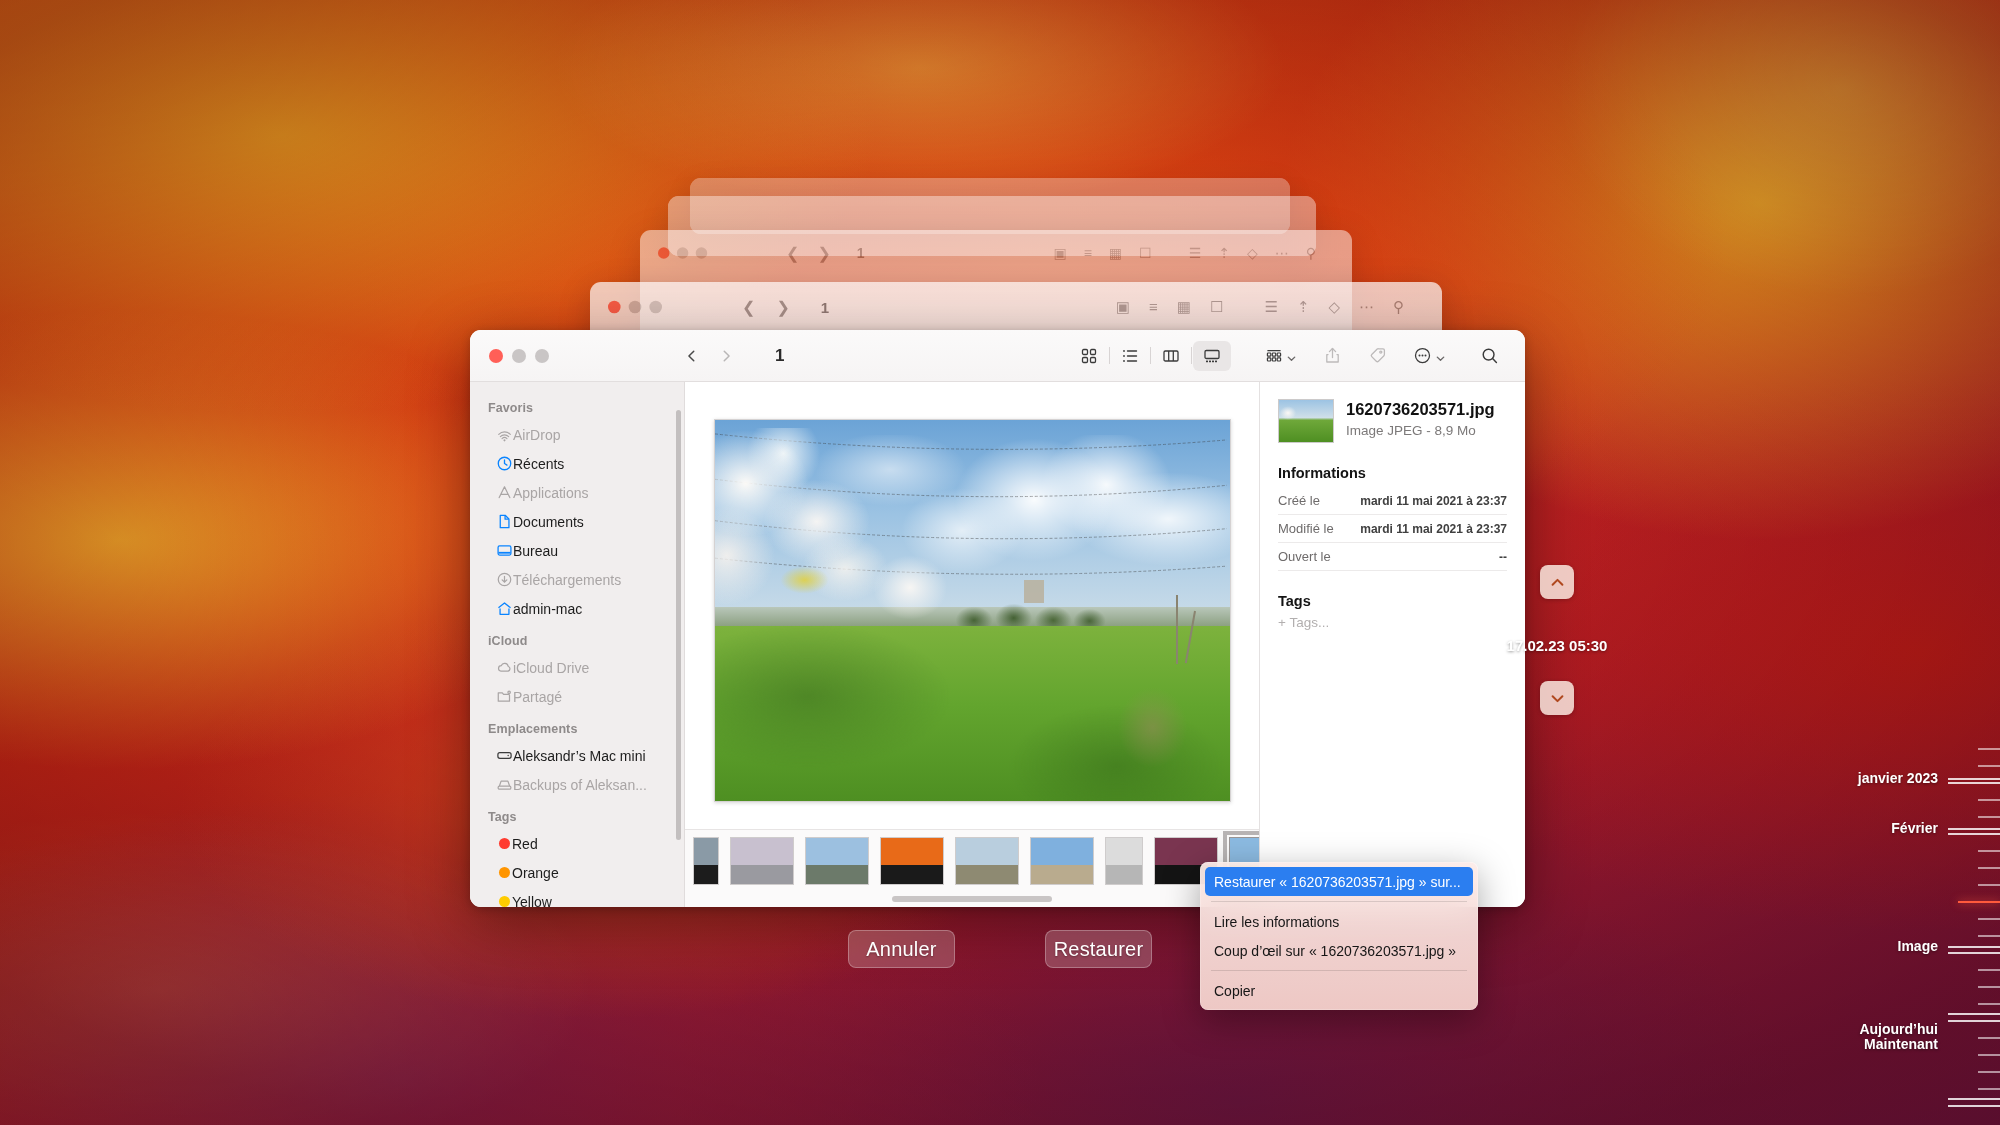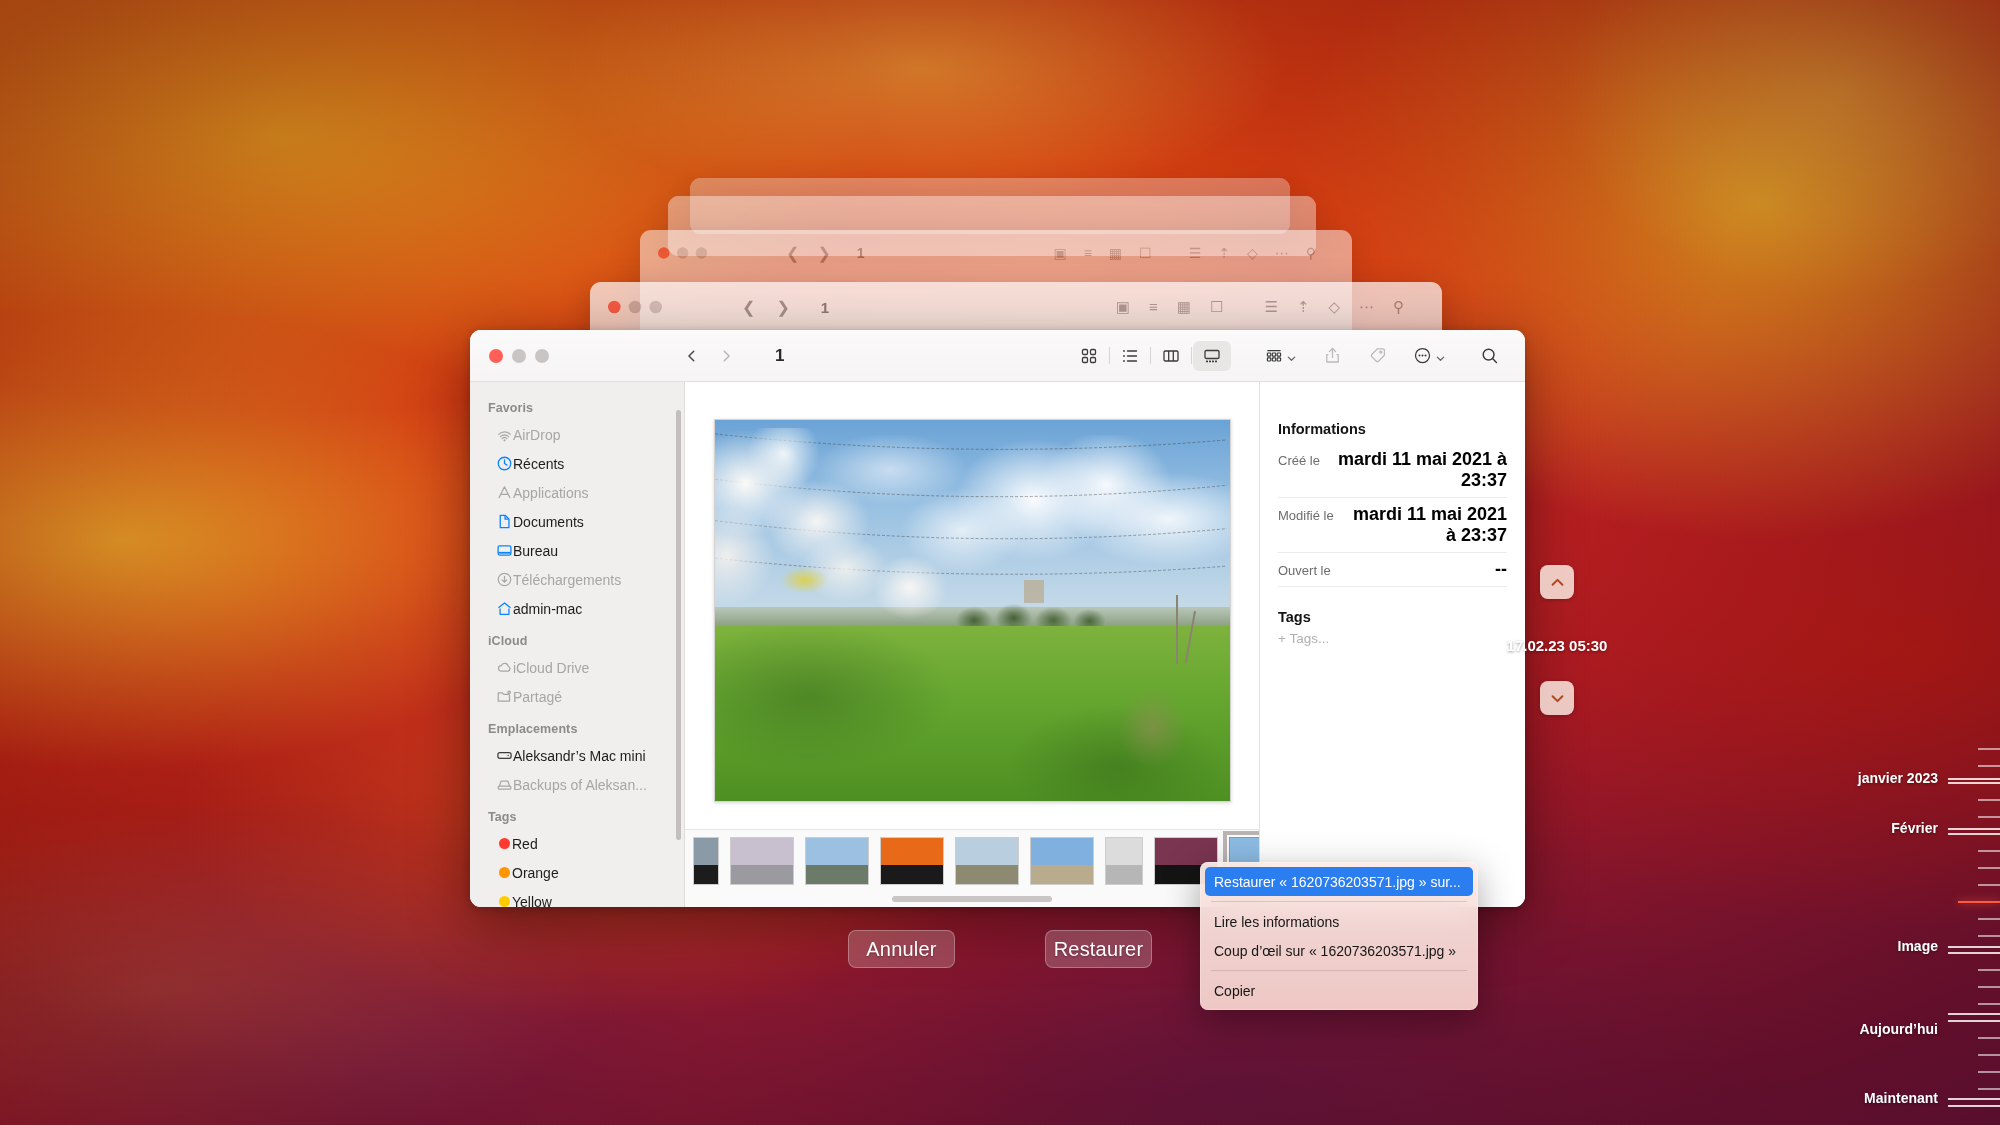--- a/index.html
+++ b/index.html
@@ -232,21 +232,21 @@
   }
   #info-fname { font-size:16.5px; font-weight:700; color:#111; line-height:1.25; word-break:break-all; }
   #info-fmeta { font-size:13.5px; color:#7c7979; margin-top:3px; }
   .info-h { font-size:14.5px; font-weight:700; color:#141414; margin:22px 0 6px; }
   .info-row {
     display:flex; justify-content:space-between; align-items:baseline;
     padding:6px 0; border-bottom:1px solid #eceaea; gap:10px;
   }
   .info-row:last-of-type { border-bottom:none; }
   .info-k { font-size:13px; color:#6e6b6b; white-space:nowrap; }
-  .info-v { font-size:18px; color:#000000; font-weight:700; text-align:right; }
+  .info-v { font-size:12px; color:#404040; font-weight:700; text-align:right; }
   #tags-ph { font-size:13.5px; color:#b2afaf; margin-top:2px; }
 
   
   #tm-actions {
     position:absolute; left:0; right:0; top:930px;
     display:flex; justify-content:center; gap:90px;
     pointer-events:none;
   }
   .tm-btn {
     min-width:107px; height:38px;
@@ -703,20 +703,30 @@
             <div class="thumb sel" style="width: 64px;">
               <div style="position: absolute; left: 0px; right: 0px; top: 0px; height: 58%; background: rgb(140, 187, 226);"></div>
               <div style="position: absolute; left: 0px; right: 0px; bottom: 0px; height: 42%; background: rgb(99, 165, 46);"></div>
             </div>
           </div>
         <div id="fs-scrollbar"></div>
       </div>
     </div>
 
     <div id="info-panel">
+      <div id="info-head">
+        <div id="info-thumb">
+          <div style="position:absolute;inset:0;background:linear-gradient(180deg,#9cc3e3 0%,#cfdfe9 42%,#6fa83a 48%,#4e8f22 100%);"></div>
+          <div style="position:absolute;left:-8%;top:4%;width:48%;height:52%;background:radial-gradient(ellipse 46% 46% at 50% 50%, rgba(255,250,245,.95) 0%, rgba(255,250,245,0) 68%);"></div>
+        </div>
+        <div>
+          <div id="info-fname">1620736203571.jpg</div>
+          <div id="info-fmeta">Image JPEG - 8,9 Mo</div>
+        </div>
+      </div>
 
       <div class="info-h">Informations</div>
       <div class="info-row">
         <span class="info-k">Créé le</span>
         <span class="info-v">mardi 11 mai 2021 à 23:37</span>
       </div>
       <div class="info-row">
         <span class="info-k">Modifié le</span>
         <span class="info-v">mardi 11 mai 2021 à 23:37</span>
       </div>
@@ -793,15 +803,15 @@
     <div class="tl-tick minor" style="top: 1088px;"></div>
     <div class="tl-tick major" style="top: 1105px;"></div>
     <div class="tl-label" style="top: 778px;">janvier 2023</div>
     <div class="tl-tick major" style="top: 778px;"></div>
     <div class="tl-label" style="top: 828px;">Février</div>
     <div class="tl-tick major" style="top: 828px;"></div>
     <div class="tl-label" style="top: 946px;">Image</div>
     <div class="tl-tick major" style="top: 946px;"></div>
     <div class="tl-label" style="top: 1029px;">Aujourd’hui</div>
     <div class="tl-tick major" style="top: 1013px;"></div>
-    <div class="tl-label" style="top: 1098px;">Maintenant</div>
+    <div class="tl-label" style="top: 1044px;">Maintenant</div>
     <div class="tl-tick major" style="top: 1098px;"></div>
   </div>
 
 </body></html>

